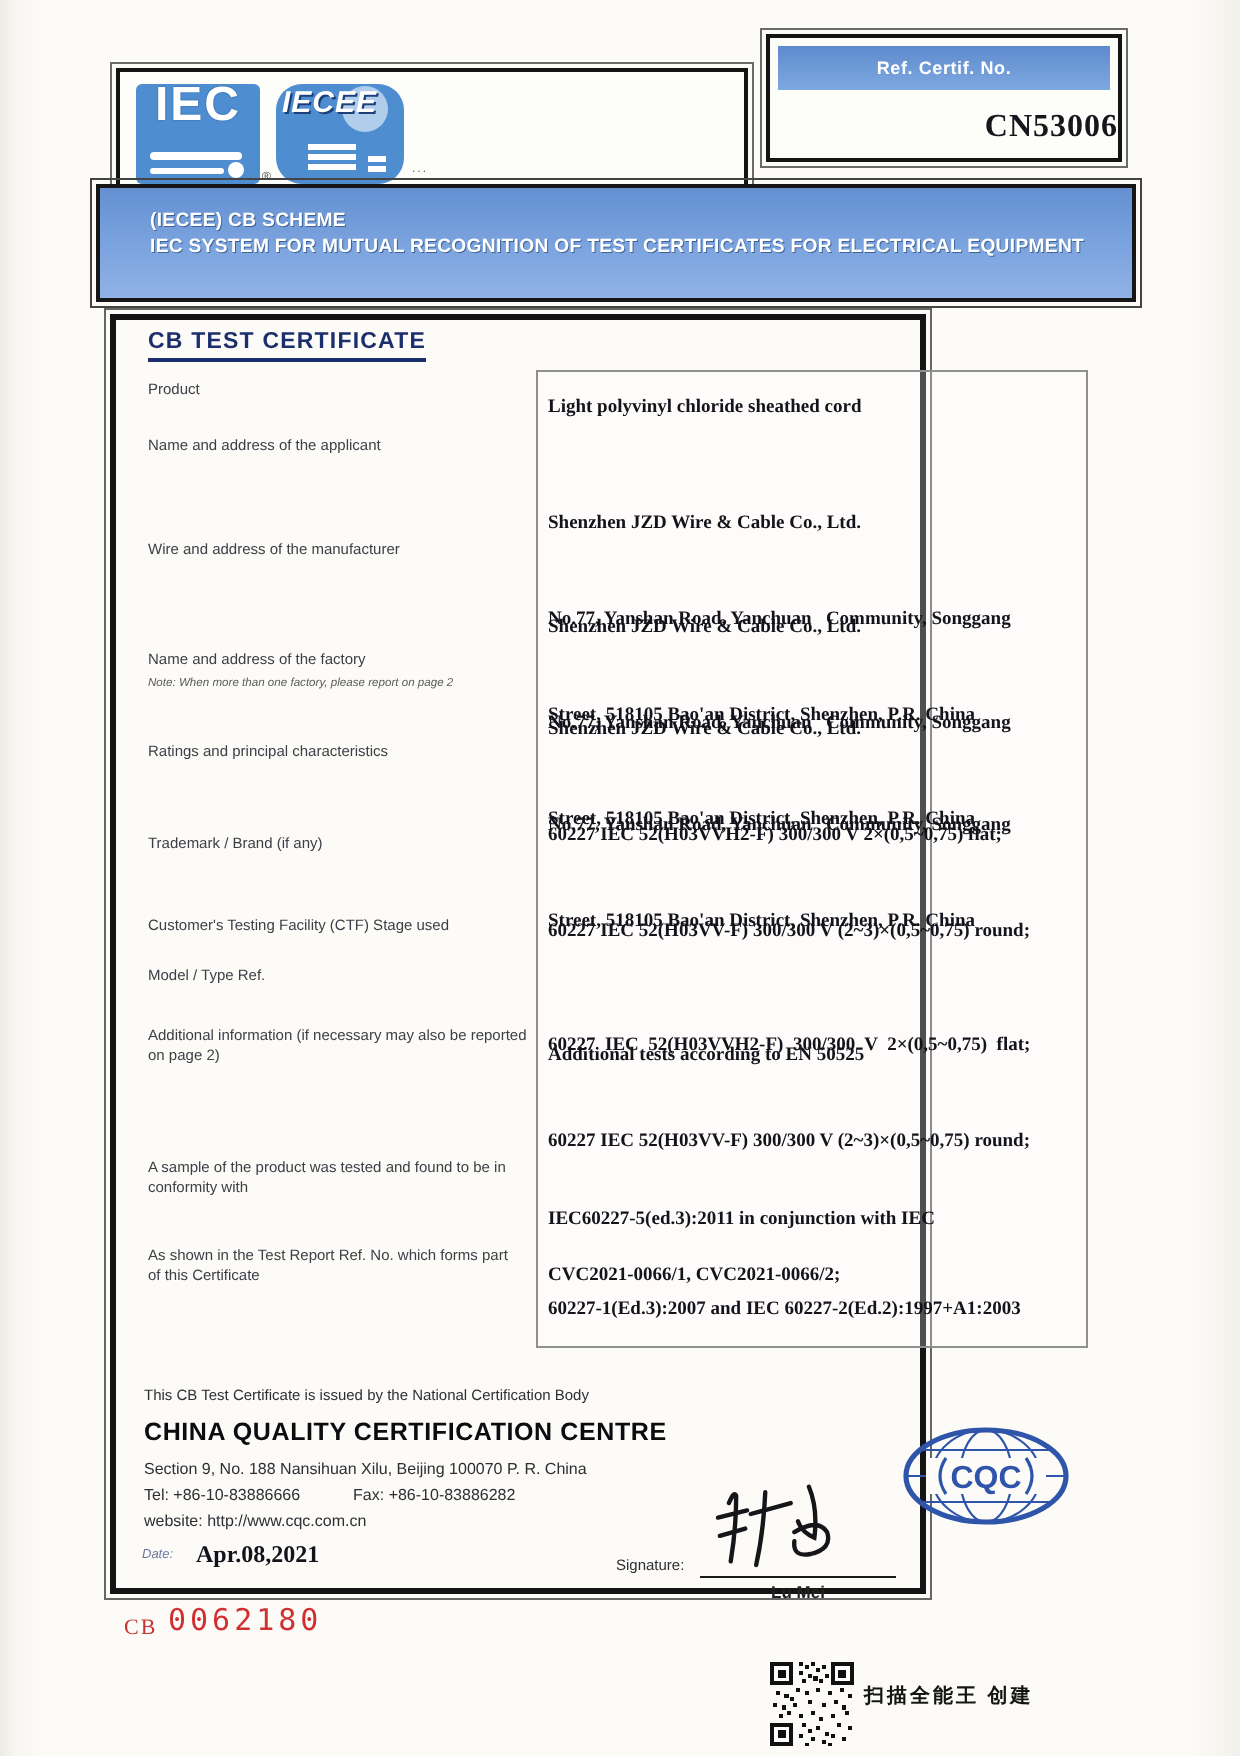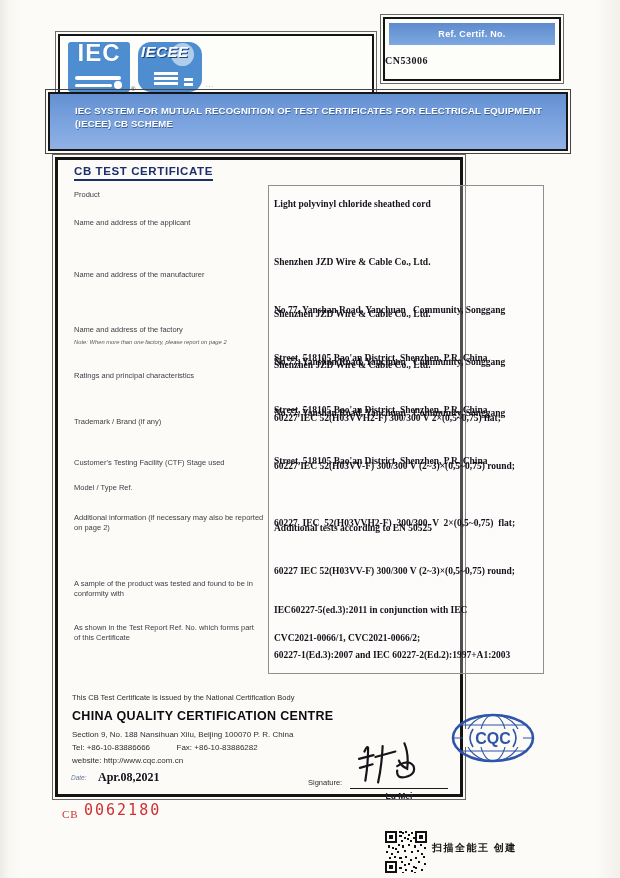--- a/index.html
+++ b/index.html
@@ -22,21 +22,21 @@
   .iecee-sq { position:absolute; left:78px; top:6px; width:64px; height:50px; background:#4e8ed0; border-radius:13px; overflow:hidden; }
   .iecee-sphere { position:absolute; left:33px; top:1px; width:23px; height:23px; border-radius:50%; background:#bcd4ee; opacity:.9; }
   .iecee-txt { position:absolute; left:3px; top:1px; font-size:15px; font-weight:bold; font-style:italic; color:#fff; letter-spacing:.5px; text-shadow:1px 1px 0 #1c3f7a; }
   .iecee-b { position:absolute; background:#fff; height:2.5px; width:24px; left:16px; }
   .iecee-b.b1{top:30px} .iecee-b.b2{top:35px} .iecee-b.b3{top:40px}
   .iecee-b.s1{left:46px; width:9px; top:36px} .iecee-b.s2{left:46px; width:9px; top:41px}
   .iecee-tm { position:absolute; left:146px; top:46px; font-size:6px; color:#555; letter-spacing:1px; }
 
   .ref-box { left:383px; top:17px; width:178px; height:64px; border:2px solid #141414; outline:1px solid #6a6a6a; outline-offset:2px; background:#fdfdfa; }
   .ref-bar { position:absolute; left:4px; right:4px; top:4px; height:22px; background:linear-gradient(180deg,#5f8bce,#7da8e0); display:flex; align-items:center; justify-content:center; color:#fff; font-size:9px; font-weight:bold; letter-spacing:.3px; }
-  .ref-val { position:absolute; left:0; right:0; top:36px; text-align:left; font-family:"Liberation Serif",serif; font-weight:bold; font-size:10px; color:#16161c; letter-spacing:.5px; }
+  .ref-val { position:absolute; left:0; right:0; top:36px; text-align:right; font-family:"Liberation Serif",serif; font-weight:bold; font-size:16px; color:#16161c; letter-spacing:.5px; }
 
   
   .banner { left:48px; top:92px; width:520px; height:59px; border:2px solid #161616; outline:1px solid #444; outline-offset:2px; background:linear-gradient(180deg,#6490d2 0%,#7ca4df 55%,#90b2e6 100%); padding:10px 12px 0 25px; }
   .banner div { color:#fff; font-weight:bold; font-size:9.6px; letter-spacing:.15px; line-height:13px; text-shadow:.5px .5px 0 #3d6296; white-space:nowrap; }
 
   
   .main { left:55px; top:157px; width:408px; height:640px; border:3px solid #141414; outline:1px solid #666; outline-offset:2px; }
   .title { position:absolute; left:16px; top:5px; font-size:11.5px; font-weight:bold; color:#1c2f6d; letter-spacing:.6px; border-bottom:2px solid #1c2f6d; padding-bottom:2px; }
   .val-box { position:absolute; left:210px; top:25px; width:276px; height:489px; border:1px solid #8f8f8f; background:rgba(255,255,255,.25); }
   .lbl { position:absolute; left:16px; width:185px; font-size:7.5px; color:#3c3f46; line-height:10px; }
@@ -84,31 +84,31 @@
     </div>
     <div class="iecee-tm">...</div>
   </div>
 
   <div class="abs ref-box">
     <div class="ref-bar">Ref. Certif. No.</div>
     <div class="ref-val">CN53006</div>
   </div>
 
   <div class="abs banner">
+    <div>(IECEE) CB SCHEME</div>
     <div>IEC SYSTEM FOR MUTUAL RECOGNITION OF TEST CERTIFICATES FOR ELECTRICAL EQUIPMENT</div>
-    <div>(IECEE) CB SCHEME</div>
   </div>
 
   <div class="abs main">
     <div class="title">CB TEST CERTIFICATE</div>
     <div class="val-box"></div>
 
     <div class="lbl" style="top:30px">Product</div>
     <div class="lbl" style="top:58px">Name and address of the applicant</div>
-    <div class="lbl" style="top:110px">Name and address of the manufacturer</div>
+    <div class="lbl" style="top:110px">Wire and address of the manufacturer</div>
     <div class="lbl" style="top:165px">Name and address of the factory</div>
     <div class="note" style="top:179px">Note: When more than one factory, please report on page 2</div>
     <div class="lbl" style="top:211px">Ratings and principal characteristics</div>
     <div class="lbl" style="top:257px">Trademark / Brand (if any)</div>
     <div class="lbl" style="top:298px">Customer's Testing Facility (CTF) Stage used</div>
     <div class="lbl" style="top:323px">Model / Type Ref.</div>
     <div class="lbl" style="top:353px;width:192px">Additional information (if necessary may also be reported on page 2)</div>
     <div class="lbl" style="top:419px;width:182px">A sample of the product was tested and found to be in conformity with</div>
     <div class="lbl" style="top:463px;width:186px">As shown in the Test Report Ref. No. which forms part of this Certificate</div>
 

